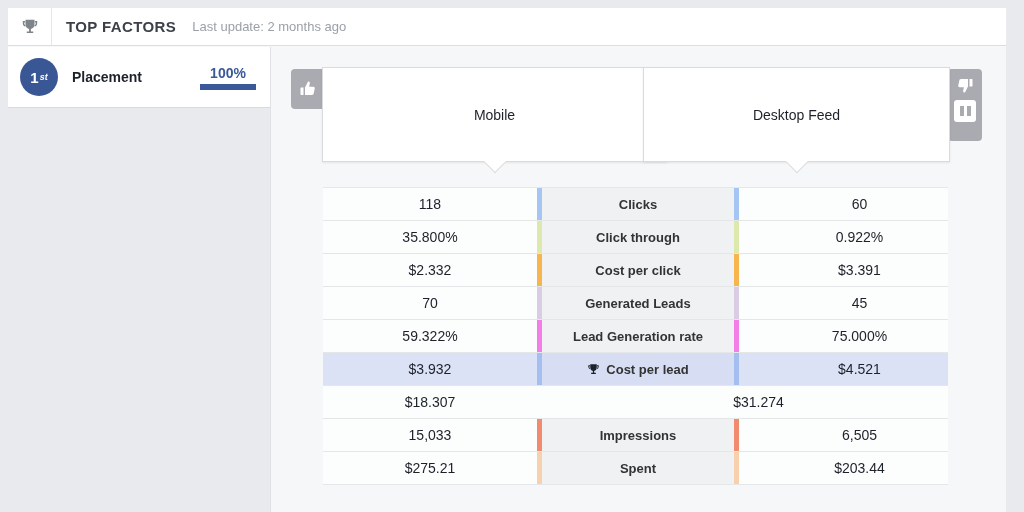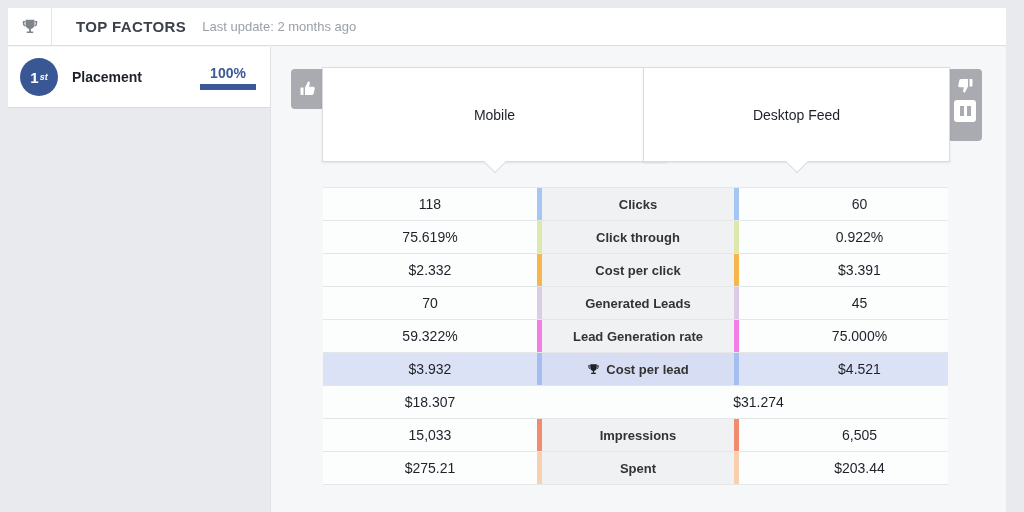--- a/index.html
+++ b/index.html
@@ -7,21 +7,21 @@
   body { font-family:"Liberation Sans","DejaVu Sans",sans-serif; background:#e9eaed; }
 
   .page { position:relative; width:1024px; height:512px; }
   .panel { position:absolute; left:8px; top:8px; width:998px; height:504px; background:#f6f7f9; }
 
   
   .hdr { position:relative; height:38px; background:#fff; border-bottom:1px solid #dcdee3;
          display:flex; align-items:center; }
   .hdr-icon-cell { width:44px; height:100%; display:flex; align-items:center; justify-content:center;
                    border-right:1px solid #e4e6ea; color:#7f838a; }
-  .hdr-title { margin-left:24px; font-size:15px; font-weight:bold; letter-spacing:.4px; color:#3c4049; }
+  .hdr-title { margin-left:14px; font-size:15px; font-weight:bold; letter-spacing:.4px; color:#3c4049; }
   .hdr-sub { margin-left:16px; font-size:13px; color:#9ba0a8; }
 
   
   .bodyrow { position:absolute; top:39px; left:0; right:0; bottom:0; display:flex; }
   .sidebar { width:263px; background:#e9eaed; border-right:1px solid #dfe1e5; }
   .side-item { height:61px; background:#fff; border-bottom:1px solid #d8dade;
                display:flex; align-items:center; padding:0 14px 0 12px; }
   .rank-badge { width:38px; height:38px; border-radius:50%; background:#3a5795; color:#fff;
                 display:flex; align-items:center; justify-content:center;
                 font-size:15px; font-weight:bold; flex:0 0 auto; }
@@ -142,21 +142,21 @@
     <div class="cell c-mid">
       <span class="stripe sl" style="background: rgb(165, 198, 242);"></span>
 
       <span class="mid-label">Clicks</span>
       <span class="stripe sr" style="background: rgb(165, 198, 242);"></span>
     </div>
     <div class="cell c-right">60</div>
   </div>
 
   <div class="mrow">
-    <div class="cell c-left">75.619%</div>
+    <div class="cell c-left">35.800%</div>
     <div class="cell c-mid">
       <span class="stripe sl" style="background: rgb(221, 233, 172);"></span>
 
       <span class="mid-label">Click through</span>
       <span class="stripe sr" style="background: rgb(221, 233, 172);"></span>
     </div>
     <div class="cell c-right">0.922%</div>
   </div>
 
   <div class="mrow">

